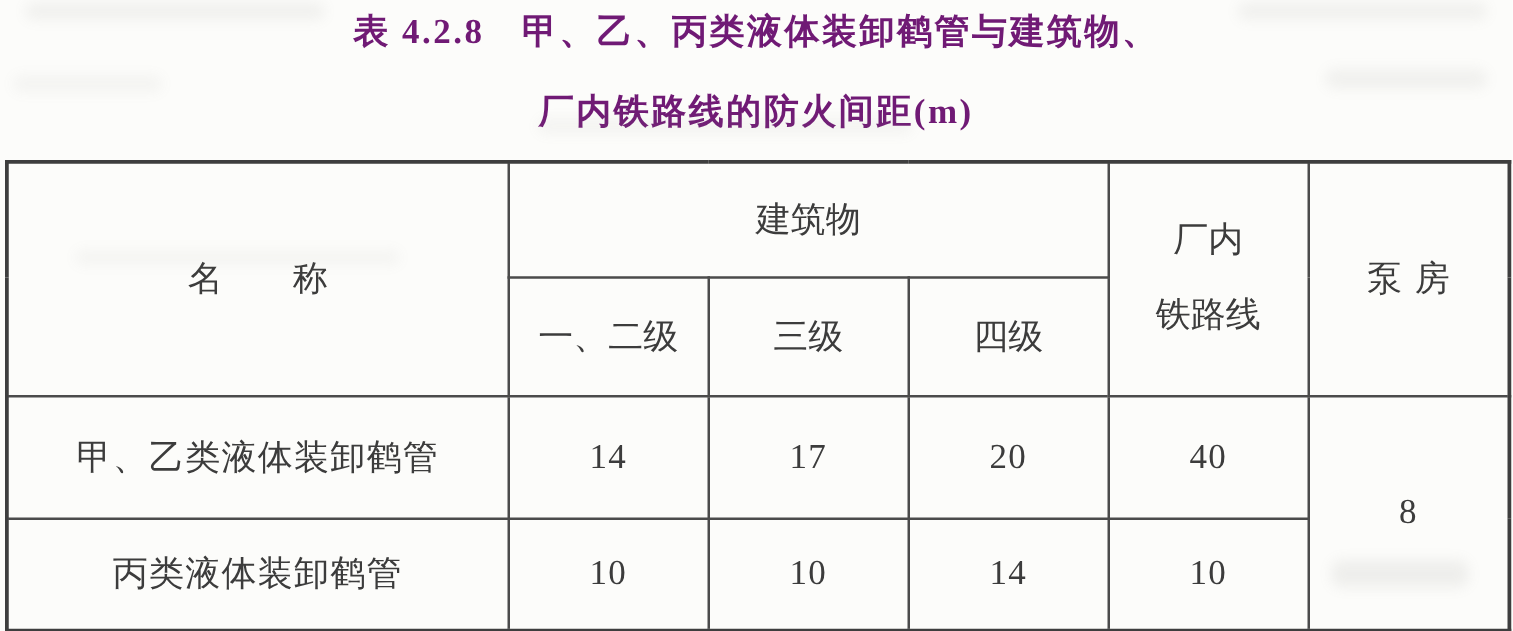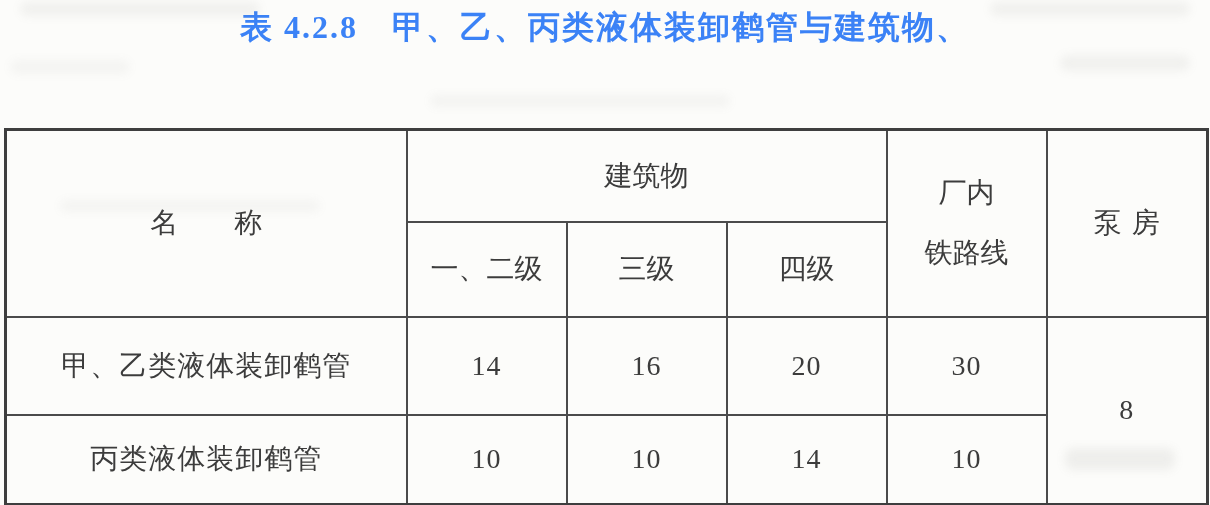--- a/index.html
+++ b/index.html
@@ -14,23 +14,23 @@
     overflow: hidden;
     font-family: "Liberation Serif", "DejaVu Serif", serif;
     color: #333333;
   }
   .title-line {
     position: absolute;
     left: 0;
     width: 100%;
     text-align: center;
     font-weight: 700;
-    font-size: 32px;
+    font-size: 28px;
     letter-spacing: 2px;
-    color: #3b82f6;
+    color: #701a75;
   }
   .title-line1 { top: 6px; }
   .title-line2 { top: 70px; }
 
   table.fire-table {
     position: absolute;
     left: 4px;
     top: 128px;
     width: 1202px;
     border-collapse: collapse;
@@ -79,20 +79,21 @@
     opacity: 0.10;
     pointer-events: none;
   }
 </style>
 </head>
 <body>
 
 <div class="page">
 
   <div class="title-line title-line1">表 4.2.8　甲、乙、丙类液体装卸鹤管与建筑物、</div>
+  <div class="title-line title-line2">厂内铁路线的防火间距(m)</div>
 
   <table class="fire-table">
     <colgroup>
       <col style="width:401px">
       <col style="width:160px">
       <col style="width:160px">
       <col style="width:160px">
       <col style="width:160px">
       <col style="width:161px">
     </colgroup>
@@ -107,23 +108,23 @@
         <td rowspan="2" class="pump-cell">泵房</td>
       </tr>
       <tr class="hdr-row-2">
         <td>一、二级</td>
         <td>三级</td>
         <td>四级</td>
       </tr>
       <tr class="data-row-1">
         <td class="name-cell">甲、乙类液体装卸鹤管</td>
         <td class="num-cell">14</td>
-        <td class="num-cell">16</td>
+        <td class="num-cell">17</td>
         <td class="num-cell">20</td>
-        <td class="num-cell">30</td>
+        <td class="num-cell">40</td>
         <td rowspan="2" class="num-cell">8</td>
       </tr>
       <tr class="data-row-2">
         <td class="name-cell">丙类液体装卸鹤管</td>
         <td class="num-cell">10</td>
         <td class="num-cell">10</td>
         <td class="num-cell">14</td>
         <td class="num-cell">10</td>
       </tr>
     </tbody>

